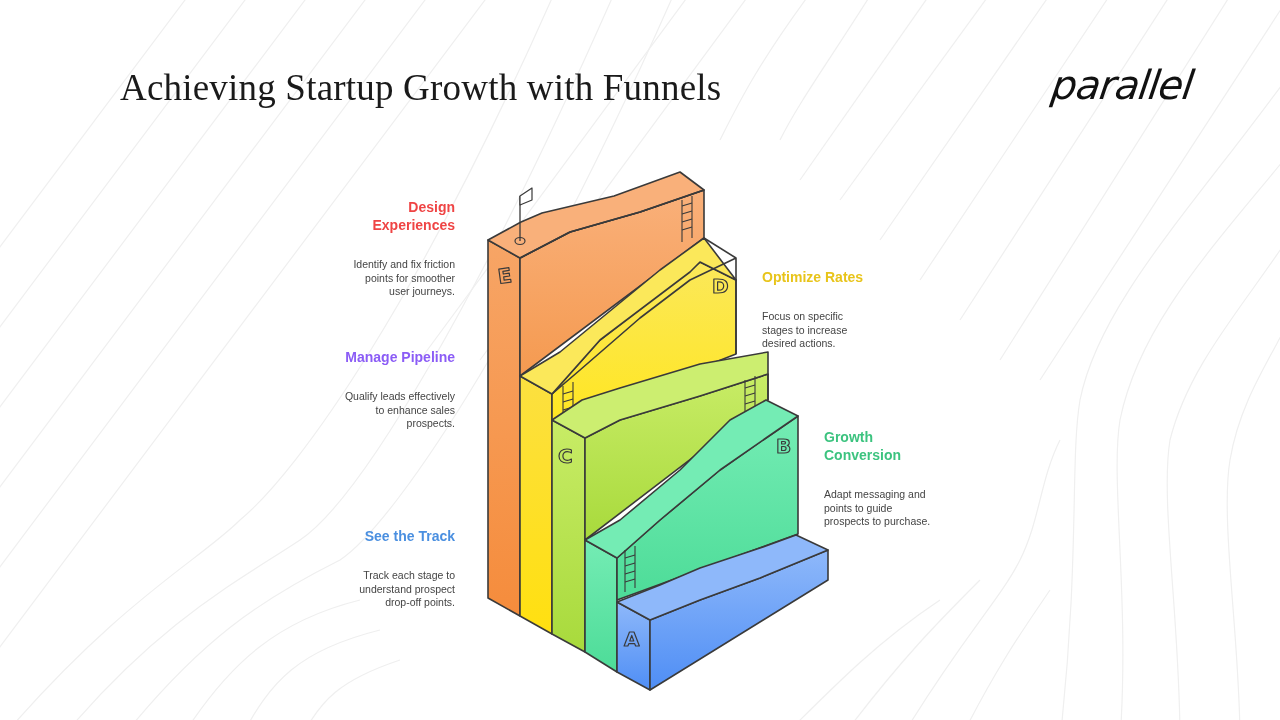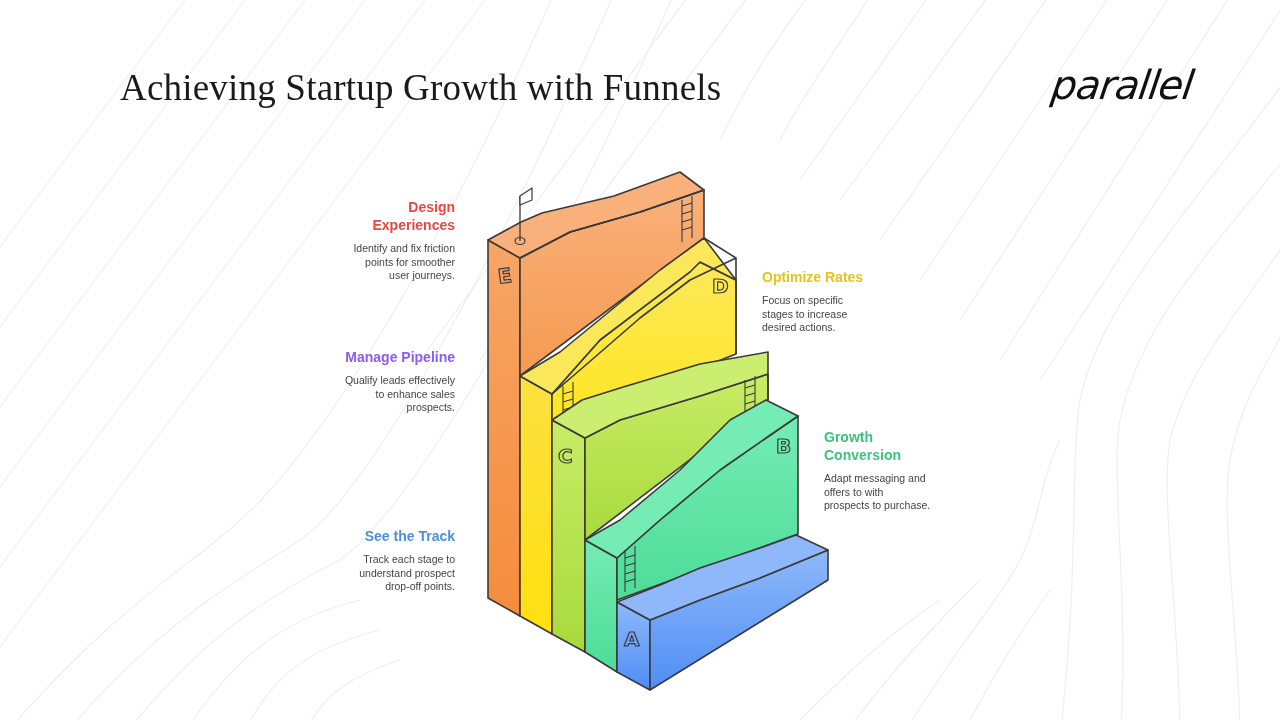--- a/index.html
+++ b/index.html
@@ -15,21 +15,21 @@
     font-size:37px; color:#1a1a1a; letter-spacing:0.2px; white-space:nowrap;margin-left:48px;
   }
   .logo {
     position:absolute; left:1052px; top:62px;
     font-family:"DejaVu Sans", sans-serif; font-size:40px; font-style:italic;
     font-weight:300; color:#111; letter-spacing:-1px; transform:skewX(-8deg);
   }
   #diagram { position:absolute; left:0; top:0; width:1280px; height:720px; }
   .stage { position:absolute; }
   .stage .head { font-weight:bold; font-size:14px; line-height:18px; }
-  .stage .desc { font-size:10.5px; color:#444; line-height:13.5px; margin-top:8px; }
+  .stage .desc { font-size:10.5px; color:#444; line-height:13.5px; margin-top:24px; }
   .left { text-align:right; }
   .right { text-align:left; }
 </style>
 </head>
 <body>
 
 <svg id="bg" viewBox="0 0 1280 720" xmlns="http://www.w3.org/2000/svg">
   <g fill="none" stroke="#efefef" stroke-width="1.2">
     <path d="M-40 300 L200 -20"></path>
       <path d="M-40 380 L260 -20"></path>
@@ -189,19 +189,19 @@
   <div class="desc"><span>Focus on specific</span><br><span>stages to increase</span><br><span>desired actions.</span></div>
 </div>
 
 <div class="stage left" style="left:300px; top:348px; width:155px;">
   <div class="head" style="color:#8b5cf6;">Manage Pipeline</div>
   <div class="desc"><span>Qualify leads effectively</span><br><span>to enhance sales</span><br><span>prospects.</span></div>
 </div>
 
 <div class="stage right" style="left:824px; top:428px; width:170px;">
   <div class="head" style="color:#3CC37F;"><span>Growth</span><br><span>Conversion</span></div>
-  <div class="desc"><span>Adapt messaging and</span><br><span>offers to with</span><br><span>prospects to purchase.</span></div>
+  <div class="desc"><span>Adapt messaging and</span><br><span>points to guide</span><br><span>prospects to purchase.</span></div>
 </div>
 
 <div class="stage left" style="left:300px; top:527px; width:155px;">
   <div class="head" style="color:#4A8FE0;">See the Track</div>
   <div class="desc"><span>Track each stage to</span><br><span>understand prospect</span><br><span>drop-off points.</span></div>
 </div>
 
 </body></html>

